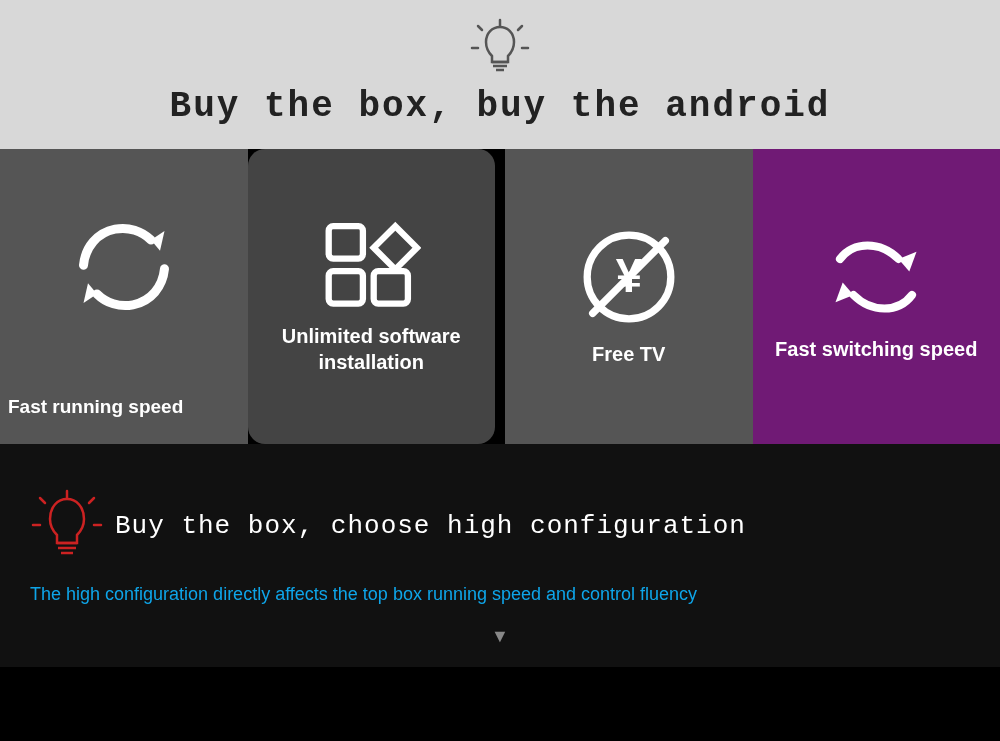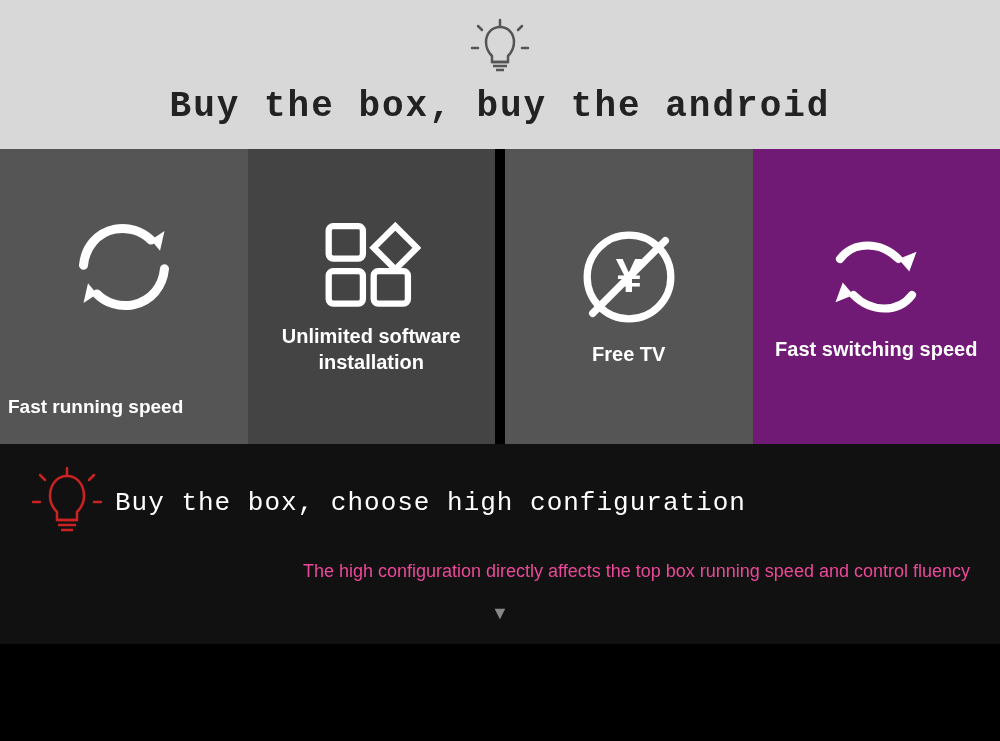--- a/index.html
+++ b/index.html
@@ -37,21 +37,21 @@
     .feature-item {
       flex: 1;
       display: flex;
       flex-direction: column;
       align-items: center;
       justify-content: center;
       padding: 20px 10px 20px;
       position: relative;
     }
     .feature-item:nth-child(1) { background: #555; }
-    .feature-item:nth-child(2) { background: #444; }
+    .feature-item:nth-child(2) { background: #444; border-radius: 17px; }
     .feature-item:nth-child(3) { background: #555; margin-left: 10px; }
     .feature-item:nth-child(4) { background: #701a75; }
     .feature-label {
       color: #fff;
       font-size: 20px;
       font-weight: bold;
       text-align: center;
       line-height: 1.3;
     }
     .feature-item:nth-child(1) .feature-label {
@@ -86,41 +86,40 @@
     .switch-icon {
       width: 100px;
       height: 90px;
       margin-bottom: 14px;
     }
 
     
     .bottom-section {
       background: #111;
       width: 100%;
-      padding: 21px 30px 20px;
-      text-align: right;
+      padding: 44px 30px 20px;
     }
     .bottom-title-row {
       display: flex;
       align-items: center;
       margin-bottom: 18px;
     }
     .bulb-icon-bottom {
       margin-right: 10px;
       flex-shrink: 0;
     }
     .bottom-title-text {
       font-family: 'Courier New', Courier, monospace;
       font-size: 26px;
       color: #fff;
       letter-spacing: 1px;
       white-space: nowrap;
     }
     .bottom-description {
-      color: #ec4899;
+      color: #0ea5e9;
       font-size: 18px;
       line-height: 1.5;
       margin-bottom: 18px;
     }
     .down-arrow {
       display: flex;
       justify-content: center;
       color: #888;
       font-size: 18px;
     }

